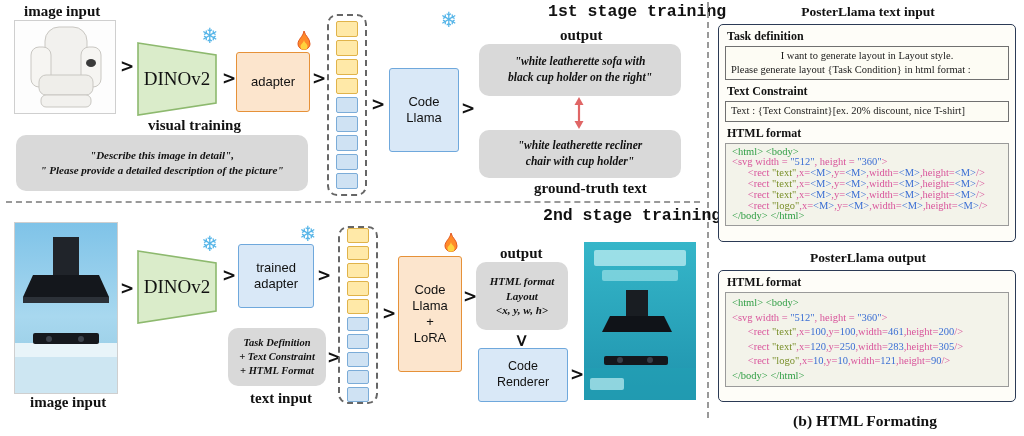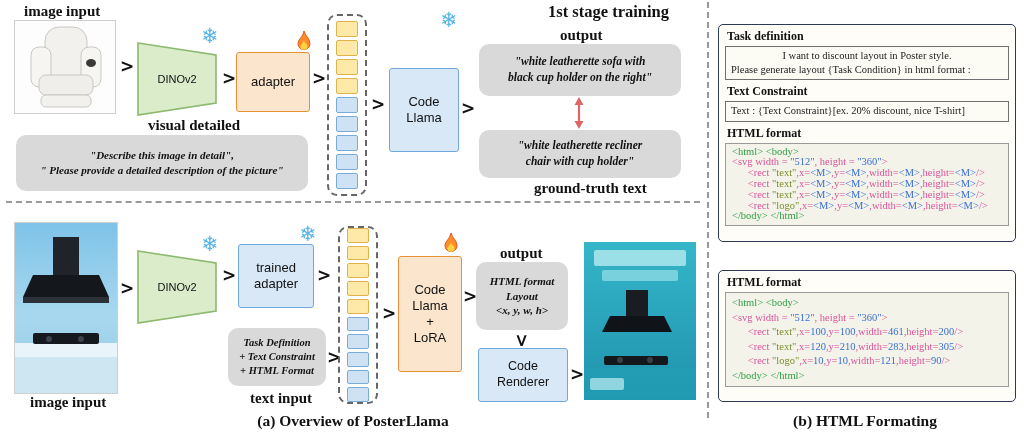--- a/index.html
+++ b/index.html
@@ -1,35 +1,35 @@
 <!DOCTYPE html>
 <html><head>
 <meta charset="utf-8">
 <style>
   html,body { margin:0; padding:0; background:#ffffff; }
   .fig { position:relative; width:1024px; height:436px; background:#ffffff; overflow:hidden;
          font-family:"Liberation Sans",sans-serif; color:#111; }
   .abs { position:absolute; }
 
   .lbl { font-family:"Liberation Serif",serif; font-weight:bold; font-size:15px; white-space:nowrap; }
-  .stage-title { font-family:Liberation Serif, serif; font-weight:bold; font-size:16.5px; white-space:nowrap; }
+  .stage-title { font-family:Liberation Mono, monospace; font-weight:bold; font-size:16.5px; white-space:nowrap; }
   .caption { font-family:"Liberation Serif",serif; font-weight:bold; font-size:15.5px; text-align:center; }
   .panel-title { font-family:"Liberation Serif",serif; font-weight:bold; font-size:13.5px; text-align:center; }
 
   .arr { font-family:"DejaVu Sans",sans-serif; font-weight:bold; font-size:17px; color:#111; line-height:1; }
   .arr.down { transform:rotate(90deg); }
 
   .img-frame { border:1px solid #cfcfcf; background:#fff; overflow:hidden; }
 
   .comp { display:flex; align-items:center; justify-content:center; border-radius:3px; }
   .comp.orange { background:#fce5cd; border:1.6px solid #e69138; }
   .comp.blue { background:#d9e8f7; border:1.6px solid #6fa8dc; }
   .comp-label { font-family:"Liberation Sans",sans-serif; font-size:13px; text-align:center; white-space:pre-line; line-height:1.25; }
   .overlay-label { position:absolute; inset:0; display:flex; align-items:center; justify-content:center;
-                   font-family:Liberation Sans, sans-serif; font-size:11px; }
+                   font-family:Liberation Serif, serif; font-size:19px; }
 
   .graybox { background:#d9d9d9; border-radius:10px; display:flex; align-items:center; justify-content:center;
              text-align:center; font-family:"Liberation Serif",serif; font-weight:bold; font-style:italic;
              white-space:pre-line; line-height:1.35; padding:2px 6px; box-sizing:border-box; }
 
   .stack { border:2px dashed #666; border-radius:10px; display:flex; flex-direction:column;
            align-items:center; justify-content:center; gap:3px; box-sizing:border-box; }
   .tok { width:20px; height:14px; border-radius:2px; }
   .tok-y { background:#ffe9a8; border:1px solid #e0b34a; }
   .tok-b { background:#cfe2f3; border:1px solid #7bacd8; }
@@ -124,27 +124,28 @@
   <svg class="abs" style="left:571px;top:97px" width="16" height="32">
     <line x1="8" y1="7" x2="8" y2="25" stroke="#e06666" stroke-width="2.2"></line>
     <polygon points="8,0 3.5,8 12.5,8" fill="#e06666"></polygon>
     <polygon points="8,32 3.5,24 12.5,24" fill="#e06666"></polygon>
   </svg>
 
   <div class="abs graybox" style="left:479px;top:130px;width:202px;height:48px;font-size:11.5px">"white leatherette recliner
 chair with cup holder"</div>
   <div class="abs lbl" style="left:534px;top:180px">ground-truth text</div>
 
-  <div class="abs lbl" style="left:148px;top:117px">visual detailed</div>
+  <div class="abs lbl" style="left:148px;top:117px">visual training</div>
   <div class="abs graybox" style="left:16px;top:135px;width:292px;height:56px;font-size:11px">"Describe this image in detail",
 " Please provide a detailed description of the picture"</div>
 
   <div class="abs" style="left:6px;top:201px;width:694px;border-top:2px dashed #999"></div>
   <div class="abs" style="left:707px;top:2px;height:416px;border-left:2px dashed #999"></div>
 
+  <div class="abs stage-title" style="left:543px;top:206px">2nd stage training</div>
 
   <div class="abs img-frame" style="left:14px;top:222px;width:102px;height:170px">
     <svg width="102" height="170" viewBox="0 0 102 170">
       <defs>
         <linearGradient id="kbg" x1="0" y1="0" x2="0" y2="1">
           <stop offset="0" stop-color="#7fc3e8"></stop>
             <stop offset="0.55" stop-color="#a8d8ef"></stop>
             <stop offset="1" stop-color="#8fc6e0"></stop>
         </linearGradient>
       </defs>
@@ -245,51 +246,52 @@
       <rect x="18" y="28" width="76" height="11" rx="2" fill="#9fe3ea" opacity="0.65"></rect>
       <rect x="42" y="48" width="22" height="26" fill="#191d22"></rect>
       <polygon points="26,74 80,74 88,90 18,90" fill="#101318"></polygon>
       <rect x="20" y="114" width="64" height="9" rx="2" fill="#14171c"></rect>
       <circle cx="36" cy="118" r="3" fill="#39404a"></circle>
       <circle cx="66" cy="118" r="3" fill="#39404a"></circle>
       <rect x="6" y="136" width="34" height="12" rx="2" fill="#bfeef2" opacity="0.7"></rect>
     </svg>
   </div>
 
-  <div class="abs caption" style="left:0;top:412px;width:706px">(a) Overview of PosterLlama</div>
-
+
+  <div class="abs panel-title" style="left:712px;top:4px;width:312px">PosterLlama text input</div>
 
   <div class="abs panel-box" style="left:718px;top:24px;width:298px;height:218px">
     <div class="panel-hdr">Task definition</div>
     <div class="inner-box">
-      <div class="center-line">I want to discount layout in Poster style.</div>
+      <div class="center-line">I want to generate layout in Layout style.</div>
       <div>Please generate layout {Task Condition} in html format :</div>
     </div>
     <div class="panel-hdr">Text Constraint</div>
     <div class="inner-box">Text : {Text Constraint}[ex. 20% discount, nice T-shirt]</div>
     <div class="panel-hdr">HTML format</div>
     <div class="code-box">
         <div class="code-line"><span class="tk-g">&lt;html&gt; &lt;body&gt;</span></div>
         <div class="code-line"><span class="tk-p">&lt;svg width = </span><span class="tk-b">"512"</span><span class="tk-p">, height = </span><span class="tk-b">"360"</span><span class="tk-p">&gt;</span></div>
         <div class="code-line"><span class="tk-p">      &lt;rect </span><span class="tk-o">"text"</span><span class="tk-p">,x=</span><span class="tk-b">&lt;M&gt;</span><span class="tk-p">,y=</span><span class="tk-b">&lt;M&gt;</span><span class="tk-p">,width=</span><span class="tk-b">&lt;M&gt;</span><span class="tk-p">,height=</span><span class="tk-b">&lt;M&gt;</span><span class="tk-p">/&gt;</span></div>
         <div class="code-line"><span class="tk-p">      &lt;rect </span><span class="tk-o">"text"</span><span class="tk-p">,x=</span><span class="tk-b">&lt;M&gt;</span><span class="tk-p">,y=</span><span class="tk-b">&lt;M&gt;</span><span class="tk-p">,width=</span><span class="tk-b">&lt;M&gt;</span><span class="tk-p">,height=</span><span class="tk-b">&lt;M&gt;</span><span class="tk-p">/&gt;</span></div>
         <div class="code-line"><span class="tk-p">      &lt;rect </span><span class="tk-o">"text"</span><span class="tk-p">,x=</span><span class="tk-b">&lt;M&gt;</span><span class="tk-p">,y=</span><span class="tk-b">&lt;M&gt;</span><span class="tk-p">,width=</span><span class="tk-b">&lt;M&gt;</span><span class="tk-p">,height=</span><span class="tk-b">&lt;M&gt;</span><span class="tk-p">/&gt;</span></div>
         <div class="code-line"><span class="tk-p">      &lt;rect </span><span class="tk-o">"logo"</span><span class="tk-p">,x=</span><span class="tk-b">&lt;M&gt;</span><span class="tk-p">,y=</span><span class="tk-b">&lt;M&gt;</span><span class="tk-p">,width=</span><span class="tk-b">&lt;M&gt;</span><span class="tk-p">,height=</span><span class="tk-b">&lt;M&gt;</span><span class="tk-p">/&gt;</span></div>
         <div class="code-line"><span class="tk-g">&lt;/body&gt; &lt;/html&gt;</span></div>
       </div>
   </div>
 
+  <div class="abs panel-title" style="left:712px;top:250px;width:312px">PosterLlama output</div>
 
   <div class="abs panel-box" style="left:718px;top:270px;width:298px;height:132px">
     <div class="panel-hdr">HTML format</div>
     <div class="code-box loose">
         <div class="code-line"><span class="tk-g">&lt;html&gt; &lt;body&gt;</span></div>
         <div class="code-line"><span class="tk-p">&lt;svg width = </span><span class="tk-b">"512"</span><span class="tk-p">, height = </span><span class="tk-b">"360"</span><span class="tk-p">&gt;</span></div>
         <div class="code-line"><span class="tk-p">      &lt;rect </span><span class="tk-o">"text"</span><span class="tk-p">,x=</span><span class="tk-b">100</span><span class="tk-p">,y=</span><span class="tk-b">100</span><span class="tk-p">,width=</span><span class="tk-b">461</span><span class="tk-p">,height=</span><span class="tk-b">200</span><span class="tk-p">/&gt;</span></div>
-        <div class="code-line"><span class="tk-p">      &lt;rect </span><span class="tk-o">"text"</span><span class="tk-p">,x=</span><span class="tk-b">120</span><span class="tk-p">,y=</span><span class="tk-b">210</span><span class="tk-p">,width=</span><span class="tk-b">283</span><span class="tk-p">,height=</span><span class="tk-b">305</span><span class="tk-p">/&gt;</span></div>
+        <div class="code-line"><span class="tk-p">      &lt;rect </span><span class="tk-o">"text"</span><span class="tk-p">,x=</span><span class="tk-b">120</span><span class="tk-p">,y=</span><span class="tk-b">250</span><span class="tk-p">,width=</span><span class="tk-b">283</span><span class="tk-p">,height=</span><span class="tk-b">305</span><span class="tk-p">/&gt;</span></div>
         <div class="code-line"><span class="tk-p">      &lt;rect </span><span class="tk-o">"logo"</span><span class="tk-p">,x=</span><span class="tk-b">10</span><span class="tk-p">,y=</span><span class="tk-b">10</span><span class="tk-p">,width=</span><span class="tk-b">121</span><span class="tk-p">,height=</span><span class="tk-b">90</span><span class="tk-p">/&gt;</span></div>
         <div class="code-line"><span class="tk-g">&lt;/body&gt; &lt;/html&gt;</span></div>
       </div>
   </div>
 
   <div class="abs caption" style="left:706px;top:412px;width:318px">(b) HTML Formating</div>
 
 </div>
 
 </body></html>

